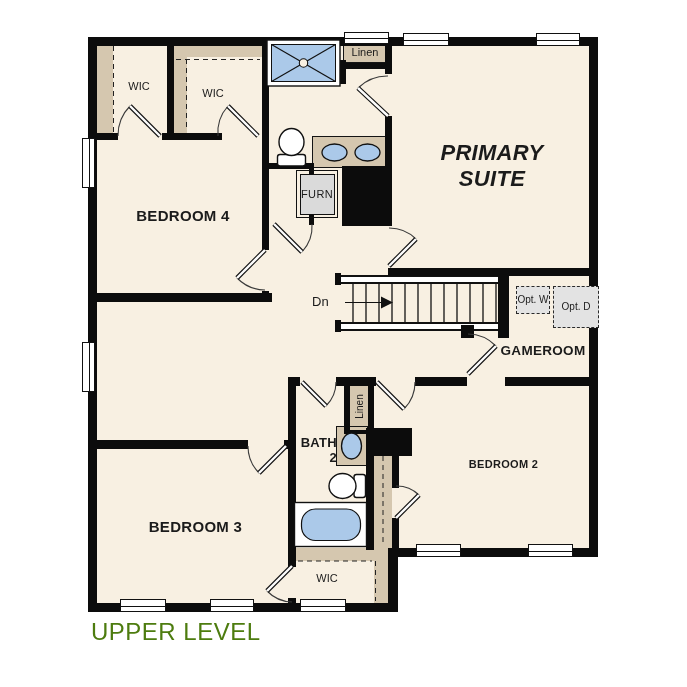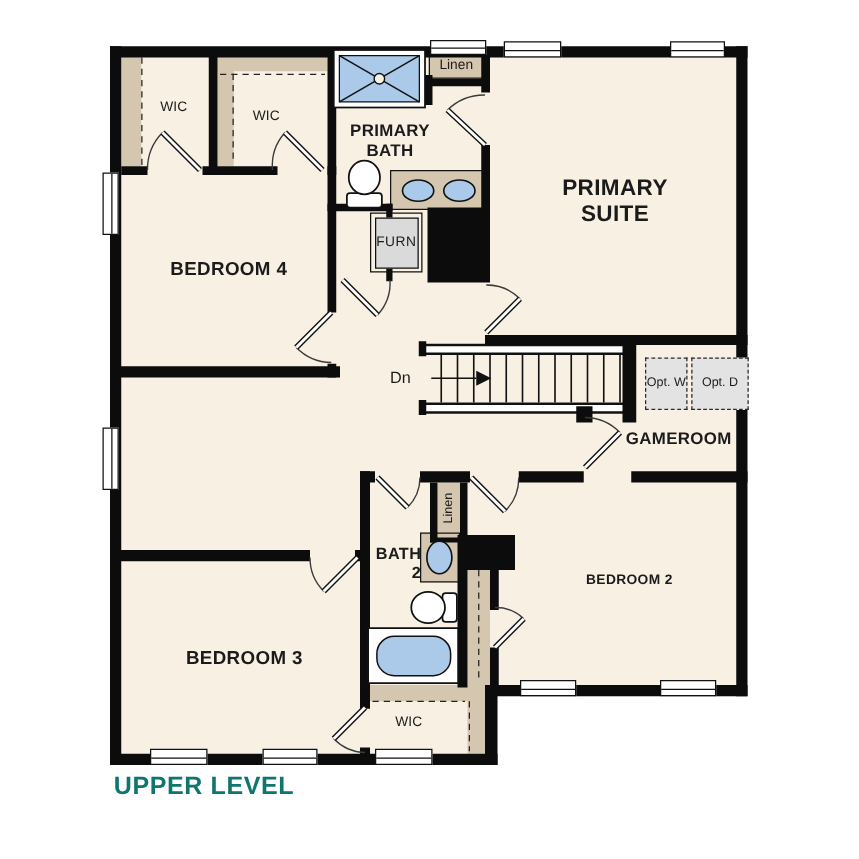--- a/index.html
+++ b/index.html
@@ -29,21 +29,21 @@
            font-size:10px;line-height:1.15;}
   .svg-layer{position:absolute;left:0;top:0;pointer-events:none;}
   .stroke{stroke:#111;fill:none;}
   .fix-white{fill:#fff;stroke:#111;}
   .fix-blue{fill:var(--fixture-blue);stroke:#111;}
   .arc{stroke:#3a3a3a;stroke-width:1.1;fill:none;}
   .leaf-o{stroke:#111;stroke-width:4.6;}
   .leaf-i{stroke:#fdfdfd;stroke-width:2.4;}
   .dash{stroke:#222;stroke-width:1;stroke-dasharray:5 4;}
   .tread{stroke:#111;stroke-width:1.3;}
-  .title{position:absolute;font-weight:bold;font-size:20px;letter-spacing:.5px;color:#0f766e;}
+  .title{position:absolute;font-weight:normal;font-size:24px;letter-spacing:.5px;color:#4d7c0f;}
 </style>
 </head>
 <body>
 
 <div class="canvas">
 
   <div class="floor" style="left:92px;top:41px;width:502px;height:567px;"></div>
   <div class="outside" style="left:398px;top:557px;width:200px;height:55px;"></div>
 
   <div class="tan" style="left:97px;top:42px;width:16px;height:91px;"></div>
@@ -131,21 +131,21 @@
       <i></i>
     </div>
   <div class="window h" style="left:528px;top:544px;width:45px;height:13px;">
       <i></i>
     </div>
 
   <div class="furn-outer" style="left:268px;top:170px;width:42px;height:48px;">
     <div class="furn-inner">FURN</div>
   </div>
 
-  <div class="opt-box" style="left:516px;top:286px;width:34px;height:42px;">Opt. W</div>
+  <div class="opt-box" style="left:516px;top:286px;width:34px;height:28px;">Opt. W</div>
   <div class="opt-box" style="left:553px;top:286px;width:46px;height:42px;">Opt. D</div>
 
   <svg class="svg-layer" width="687" height="687" viewBox="0 0 687 687">
 
     <g>
       <rect x="267" y="40" width="73" height="46" class="fix-white" stroke-width="1.4"></rect>
       <rect x="271.5" y="44.5" width="64" height="37" class="fix-blue" stroke-width="1"></rect>
       <line x1="271.5" y1="44.5" x2="335.5" y2="81.5" class="stroke" stroke-width="1.2"></line>
       <line x1="335.5" y1="44.5" x2="271.5" y2="81.5" class="stroke" stroke-width="1.2"></line>
       <circle cx="303.5" cy="63" r="4.2" fill="var(--floor)" stroke="#111" stroke-width="1.1"></circle>
@@ -256,22 +256,21 @@
         <line class="leaf-i" x1="292" y1="566" x2="267" y2="591"></line>
     </g>
     <g>
       <path class="arc" d="M 396 486 A 32 32 0 0 1 419 495"></path>
       <line class="leaf-o" x1="396" y1="518" x2="419" y2="495"></line>
         <line class="leaf-i" x1="396" y1="518" x2="419" y2="495"></line>
     </g>
   </svg>
 
   <div class="lbl" style="left:103px;top:207px;width:160px;font-size:15px;">BEDROOM 4</div>
-  <div class="lbl" style="left:264px;top:97px;width:96px;font-size:13.5px;">PRIMARY BATH</div>
-  <div class="lbl" style="left:432px;top:140px;width:120px;font-size:18px;">PRIMARY SUITE</div>
+  <div class="lbl" style="left:432px;top:140px;width:120px;font-size:22px;font-style:italic;">PRIMARY SUITE</div>
   <div class="lbl" style="left:493px;top:343px;width:100px;font-size:13.5px;">GAMEROOM</div>
   <div class="lbl" style="left:421px;top:458px;width:165px;font-size:11px;">BEDROOM 2</div>
   <div class="lbl" style="left:113px;top:518px;width:165px;font-size:15px;">BEDROOM 3</div>
   <div class="lbl" style="left:293px;top:435px;width:44px;font-size:13px;text-align:right;">BATH 2</div>
   <div class="lbl-sm" style="left:114px;top:80px;width:50px;font-size:11px;">WIC</div>
   <div class="lbl-sm" style="left:188px;top:87px;width:50px;font-size:11px;">WIC</div>
   <div class="lbl-sm" style="left:302px;top:572px;width:50px;font-size:11px;">WIC</div>
   <div class="lbl-sm" style="left:343px;top:46px;width:44px;font-size:11px;">Linen</div>
   <div class="lbl-sm" style="left:339px;top:401px;width:40px;font-size:10px;transform:rotate(-90deg);">Linen</div>
   <div class="lbl-sm" style="left:312px;top:295px;width:28px;font-size:13px;text-align:left;">Dn</div>

